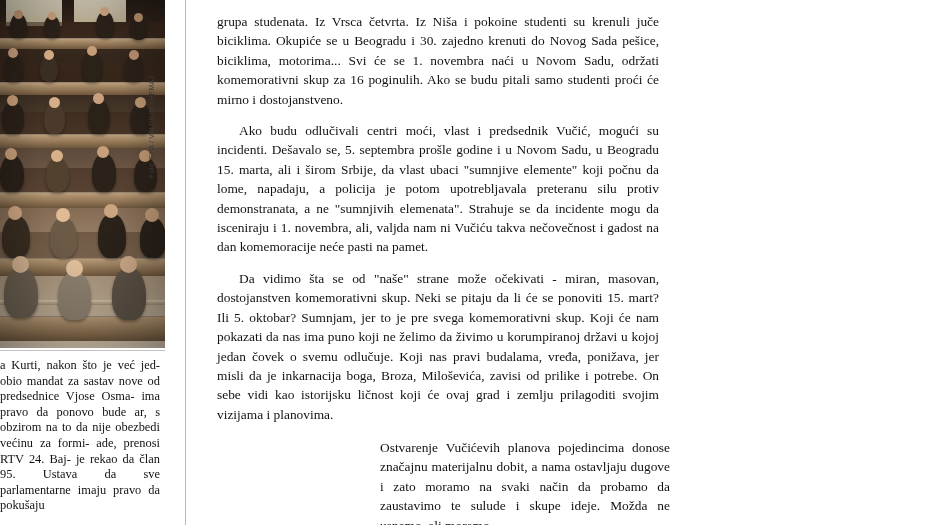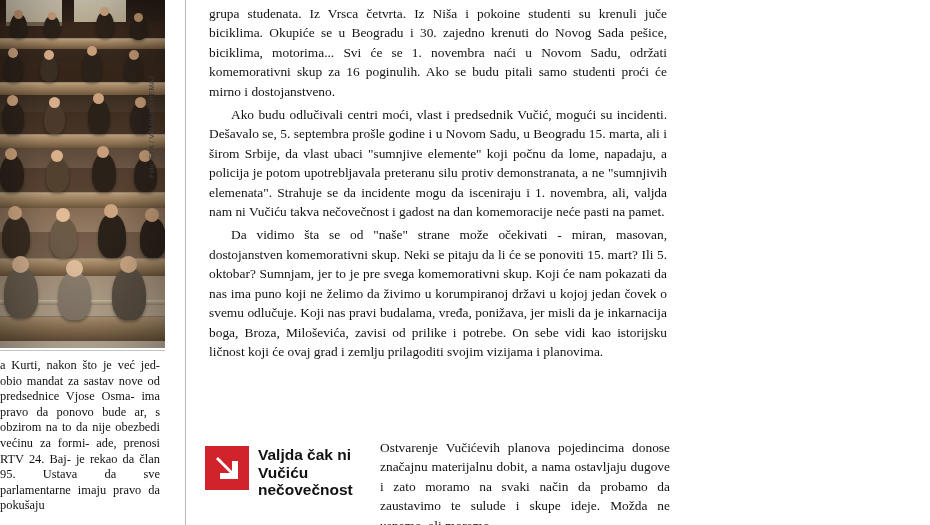--- a/index.html
+++ b/index.html
@@ -132,21 +132,21 @@
     position: absolute;
     left: 205px;
     top: 0;
     width: 466px;
     font-size: 13.4px;
     line-height: 19.4px;
     text-align: justify;
     color: #121212;
   }
   .col-main p {
-    margin: 4px;
+    margin: 12px;
     text-indent: 22px;
   }
   .col-main p.no-indent {
     text-indent: 0;
   }
 
   .col-right {
     position: absolute;
     left: 380px;
     top: 438px;
@@ -290,22 +290,14 @@
   <div class="col-main">
     <p class="no-indent">grupa studenata. Iz Vrsca četvrta. Iz Niša i pokoine studenti su krenuli juče biciklima. Okupiće se u Beogradu i 30. zajedno krenuti do Novog Sada pešice, biciklima, motorima... Svi će se 1. novembra naći u Novom Sadu, održati komemorativni skup za 16 poginulih. Ako se budu pitali samo studenti proći će mirno i dostojanstveno.</p>
     <p>Ako budu odlučivali centri moći, vlast i predsednik Vučić, mogući su incidenti. Dešavalo se, 5. septembra prošle godine i u Novom Sadu, u Beogradu 15. marta, ali i širom Srbije, da vlast ubaci "sumnjive elemente" koji počnu da lome, napadaju, a policija je potom upotrebljavala preteranu silu protiv demonstranata, a ne "sumnjivih elemenata". Strahuje se da incidente mogu da isceniraju i 1. novembra, ali, valjda nam ni Vučiću takva nečovečnost i gadost na dan komemoracije neće pasti na pamet.</p>
     <p>Da vidimo šta se od "naše" strane može očekivati - miran, masovan, dostojanstven komemorativni skup. Neki se pitaju da li će se ponoviti 15. mart? Ili 5. oktobar? Sumnjam, jer to je pre svega komemorativni skup. Koji će nam pokazati da nas ima puno koji ne želimo da živimo u korumpiranoj državi u kojoj jedan čovek o svemu odlučuje. Koji nas pravi budalama, vređa, ponižava, jer misli da je inkarnacija boga, Broza, Miloševića, zavisi od prilike i potrebe. On sebe vidi kao istorijsku ličnost koji će ovaj grad i zemlju prilagoditi svojim vizijama i planovima.</p>
   </div>
 
   <div class="col-right">
     <p>Ostvarenje Vučićevih planova pojedincima donose značajnu materijalnu dobit, a nama ostavljaju dugove i zato moramo na svaki način da probamo da zaustavimo te sulude i skupe ideje. Možda ne uspemo, ali moramo</p>
   </div>
 
-  <div class="callout">
-    <div class="callout-icon">
-      <svg width="30" height="30" viewBox="0 0 30 30" aria-hidden="true">
-        <path d="M6 4 L20 18 L20 8 L26 8 L26 26 L8 26 L8 20 L18 20 L4 6 Z" fill="#ffffff"></path>
-      </svg>
-    </div>
-    <div class="callout-title">Valjda čak ni Vučiću nečovečnost</div>
-  </div>
 
 </div>
 
 </body></html>

